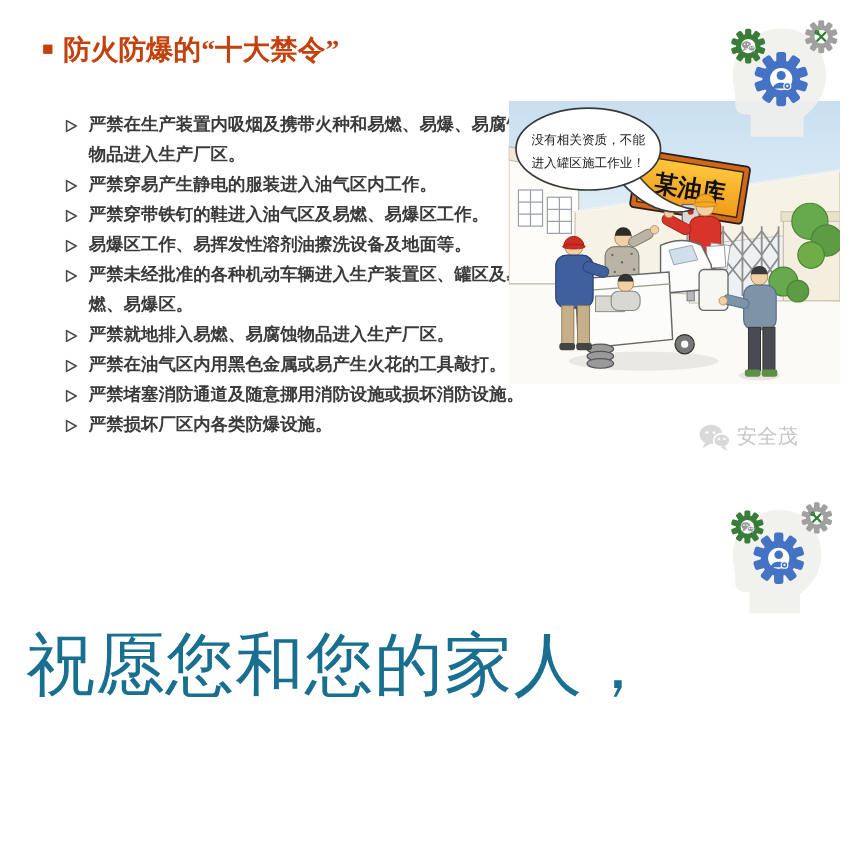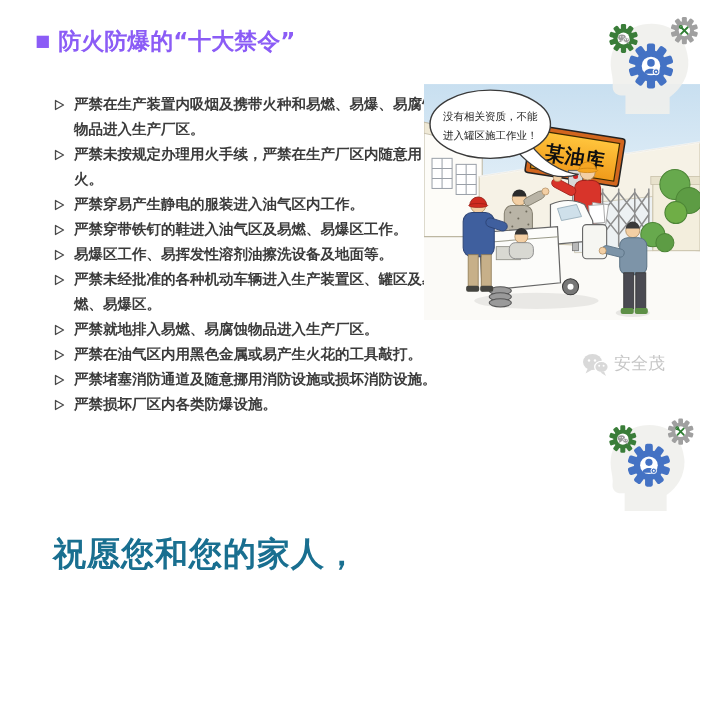--- a/index.html
+++ b/index.html
@@ -3,21 +3,21 @@
 <meta charset="utf-8">
 <style>
   html,body{margin:0;padding:0;}
   body{
     width:718px;height:714px;position:relative;overflow:hidden;
     background:#ffffff;
     font-family:"DejaVu Sans","Liberation Sans",sans-serif;
   }
   .title-row{
     position:absolute;left:35px;top:26px;
-    color:#8b5cf6;font-weight:bold;font-size:23px;white-space:nowrap;
+    color:#c2410c;font-weight:bold;font-size:23px;white-space:nowrap;font-family:Liberation Serif, serif;
   }
   .title-bullet{font-size:16px;margin-right:8px;position:relative;top:-3px;}
   .prohibition-list{
     position:absolute;left:40px;top:80px;width:390px;
     margin:12px;padding:0;list-style:none;
   }
   .item{
     position:relative;padding-left:22px;
     font-size:14.5px;line-height:25px;font-weight:bold;color:#3b3b3b;
   }
@@ -25,22 +25,22 @@
   .illustration{position:absolute;left:424px;top:84px;width:276px;height:236px;z-index:1;}
   .gears-top{position:absolute;left:591px;top:8px;width:118px;z-index:3;line-height:0;}
   .gears-mid{position:absolute;left:592px;top:410px;width:112px;line-height:0;}
   .watermark{
     position:absolute;left:582px;top:352px;z-index:4;
     display:flex;align-items:flex-start;gap:5px;
     color:#c6c6c6;font-size:17px;white-space:nowrap;
   }
   .wm-icon{line-height:0;}
   .blessing{
-    position:absolute;left:53px;top:506px;
-    color:#196f90;font-weight:700;font-size:33px;line-height:96px;
+    position:absolute;left:22px;top:506px;
+    color:#196f90;font-weight:400;font-size:57px;line-height:96px;
     white-space:nowrap;letter-spacing:1px;
   }
   svg text{font-family:"DejaVu Sans","Liberation Sans",sans-serif;}
 </style>
 </head>
 <body>
 
 <svg width="0" height="0" style="position:absolute" aria-hidden="true">
   <defs>
     <linearGradient id="skyGrad" x1="0" y1="0" x2="0" y2="1">
@@ -103,26 +103,20 @@
   <li class="item">
     <span class="arrow"><svg width="11" height="12" viewBox="0 0 11 12">
           <path d="M1.5 1.5 L9.5 6 L1.5 10.5 Z" fill="none" stroke="#4a4a4a" stroke-width="1.3" stroke-linejoin="round"></path>
         </svg></span>
     <span>严禁在生产装置内吸烟及携带火种和易燃、易爆、易腐蚀物品进入生产厂区。</span>
   </li>
   <li class="item">
     <span class="arrow"><svg width="11" height="12" viewBox="0 0 11 12">
           <path d="M1.5 1.5 L9.5 6 L1.5 10.5 Z" fill="none" stroke="#4a4a4a" stroke-width="1.3" stroke-linejoin="round"></path>
         </svg></span>
-    <span>严禁未按规定办理用火手续，严禁在生产厂区内随意用火。</span>
-  </li>
-  <li class="item">
-    <span class="arrow"><svg width="11" height="12" viewBox="0 0 11 12">
-          <path d="M1.5 1.5 L9.5 6 L1.5 10.5 Z" fill="none" stroke="#4a4a4a" stroke-width="1.3" stroke-linejoin="round"></path>
-        </svg></span>
     <span>严禁穿易产生静电的服装进入油气区内工作。</span>
   </li>
   <li class="item">
     <span class="arrow"><svg width="11" height="12" viewBox="0 0 11 12">
           <path d="M1.5 1.5 L9.5 6 L1.5 10.5 Z" fill="none" stroke="#4a4a4a" stroke-width="1.3" stroke-linejoin="round"></path>
         </svg></span>
     <span>严禁穿带铁钉的鞋进入油气区及易燃、易爆区工作。</span>
   </li>
   <li class="item">
     <span class="arrow"><svg width="11" height="12" viewBox="0 0 11 12">

